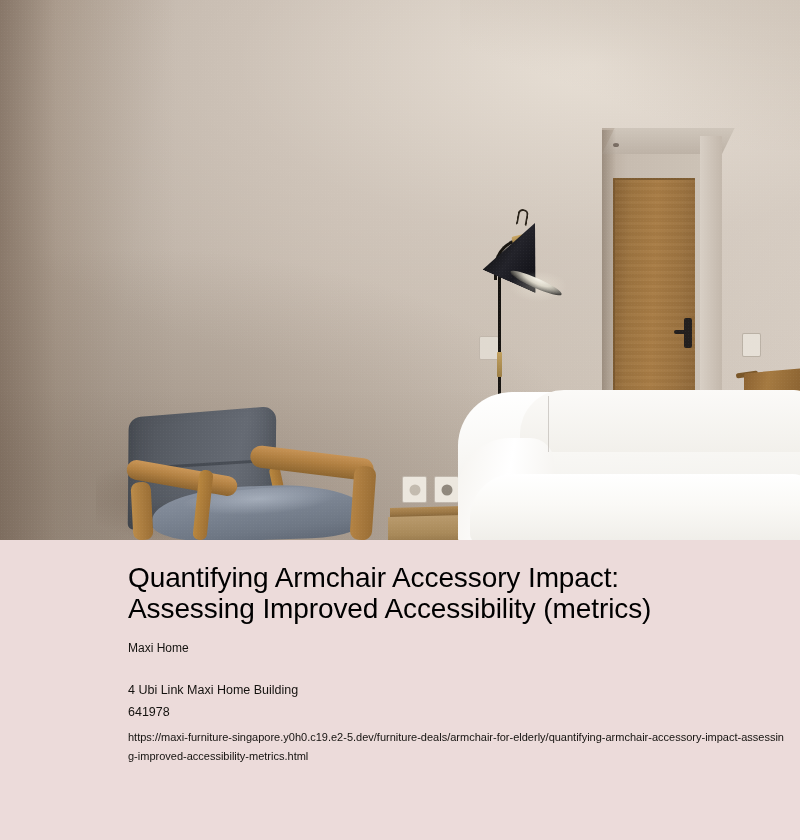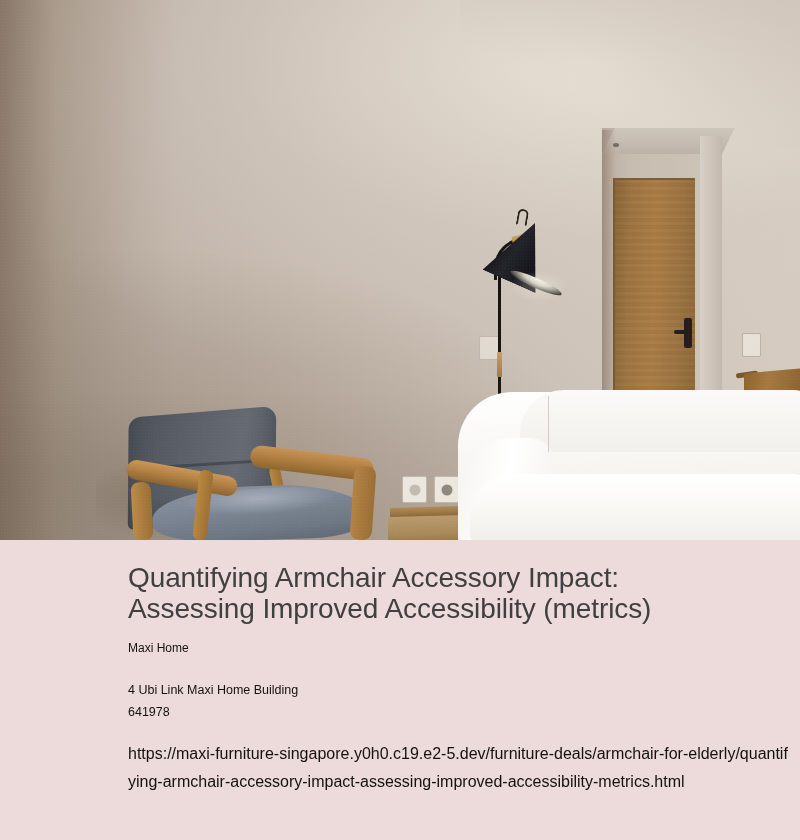--- a/index.html
+++ b/index.html
@@ -418,40 +418,40 @@
     left: 0; top: 540px;
     width: 800px; height: 300px;
     background: #ecdbda;
     padding: 22px 128px 0 128px;
   }
   #title {
     margin: 0;
     font-size: 28px;
     line-height: 1.12;
     font-weight: 400;
-    color: #404040;
+    color: #000000;
     letter-spacing: -0.1px;
     max-width: 560px;
   }
   #brand {
     margin: 16px 0 0 0;
     font-size: 12px;
     font-weight: 400;
     color: #14120f;
   }
   #contact {
     margin-top: 24px;
     font-size: 12.5px;
     line-height: 1.82;
     color: #14120f;
   }
   #contact div { white-space: nowrap; }
   #url {
-    margin-top: 16px;
-    font-size: 16px;
+    margin-top: 4px;
+    font-size: 11px;
     line-height: 1.75;
     color: #14120f;
     width: 660px;
     word-break: break-all;
   }
 </style>
 </head>
 <body>
 
 <div id="page">

